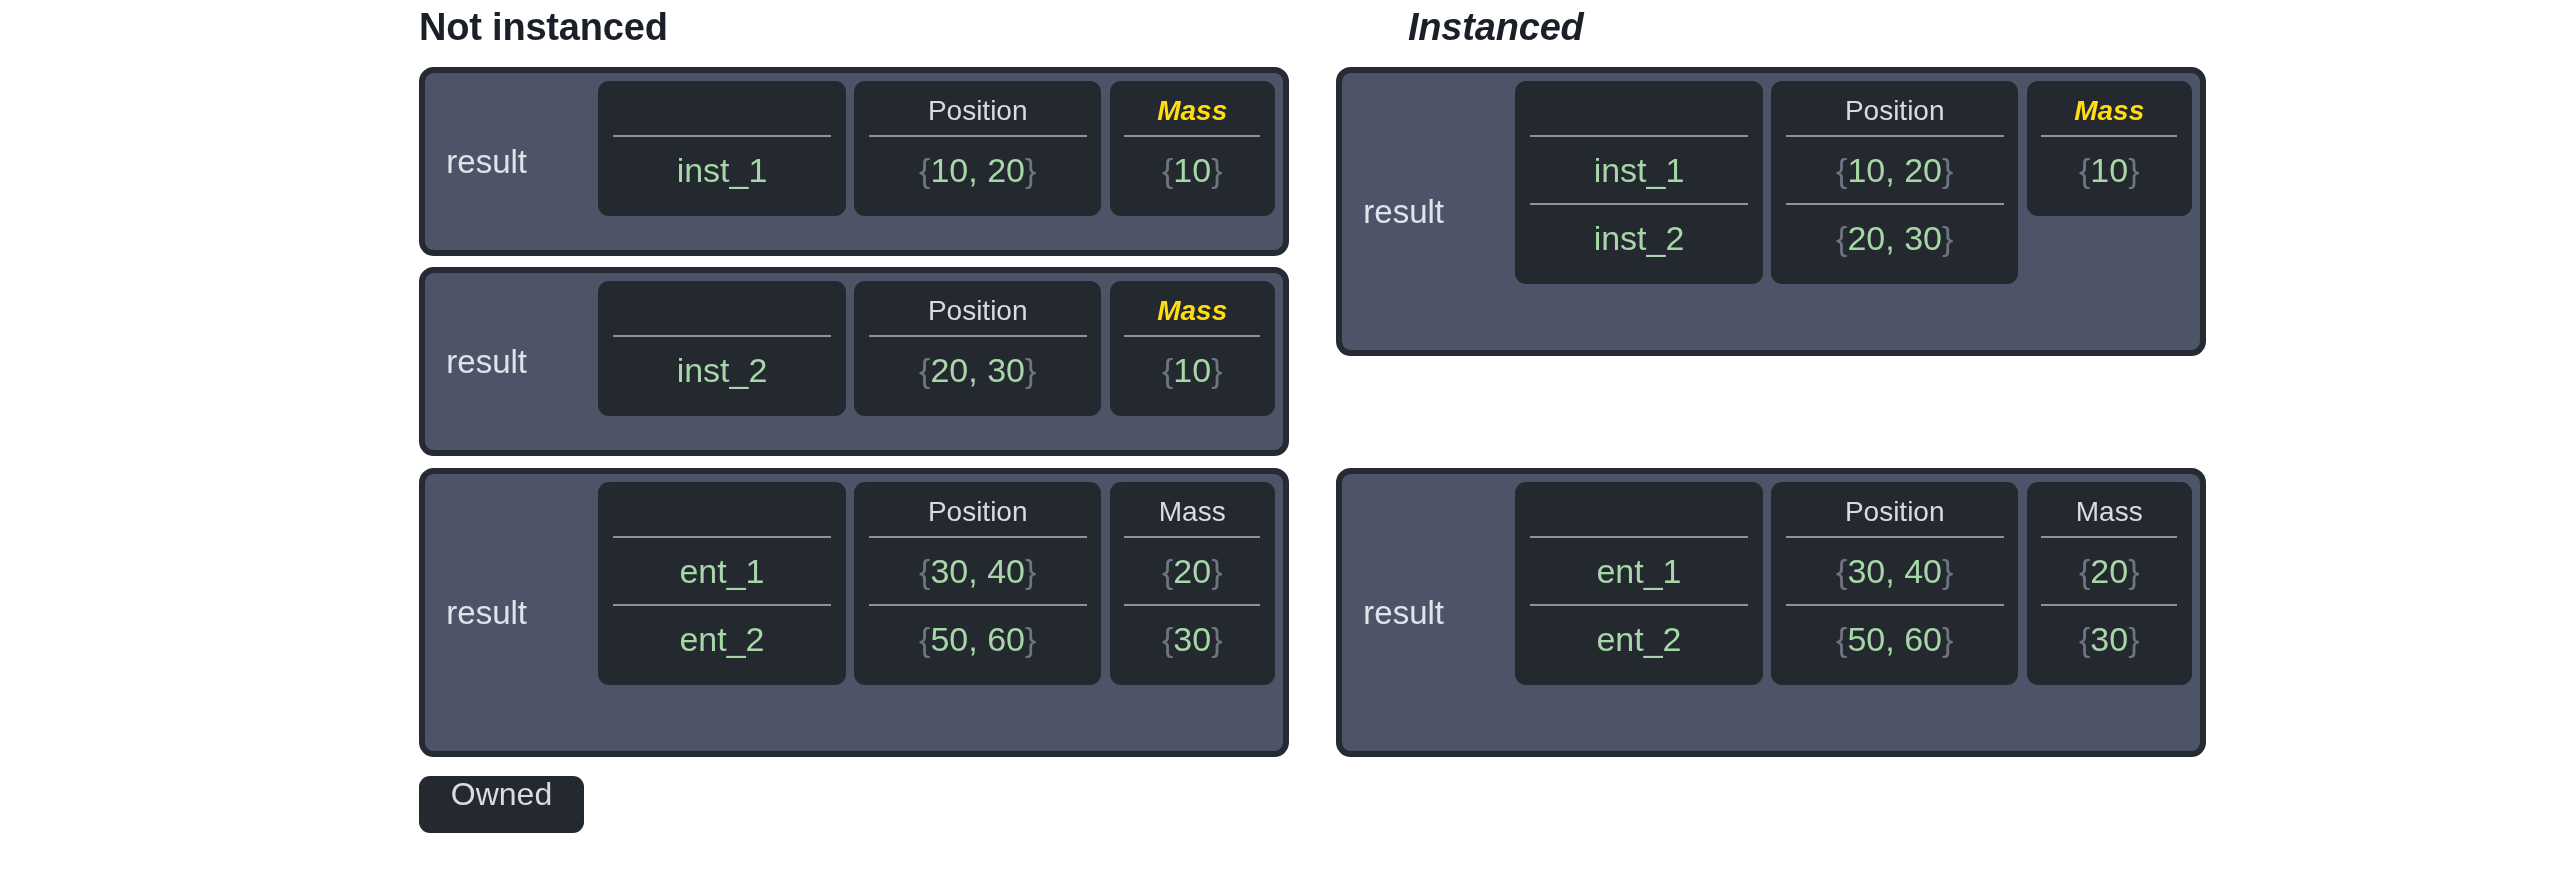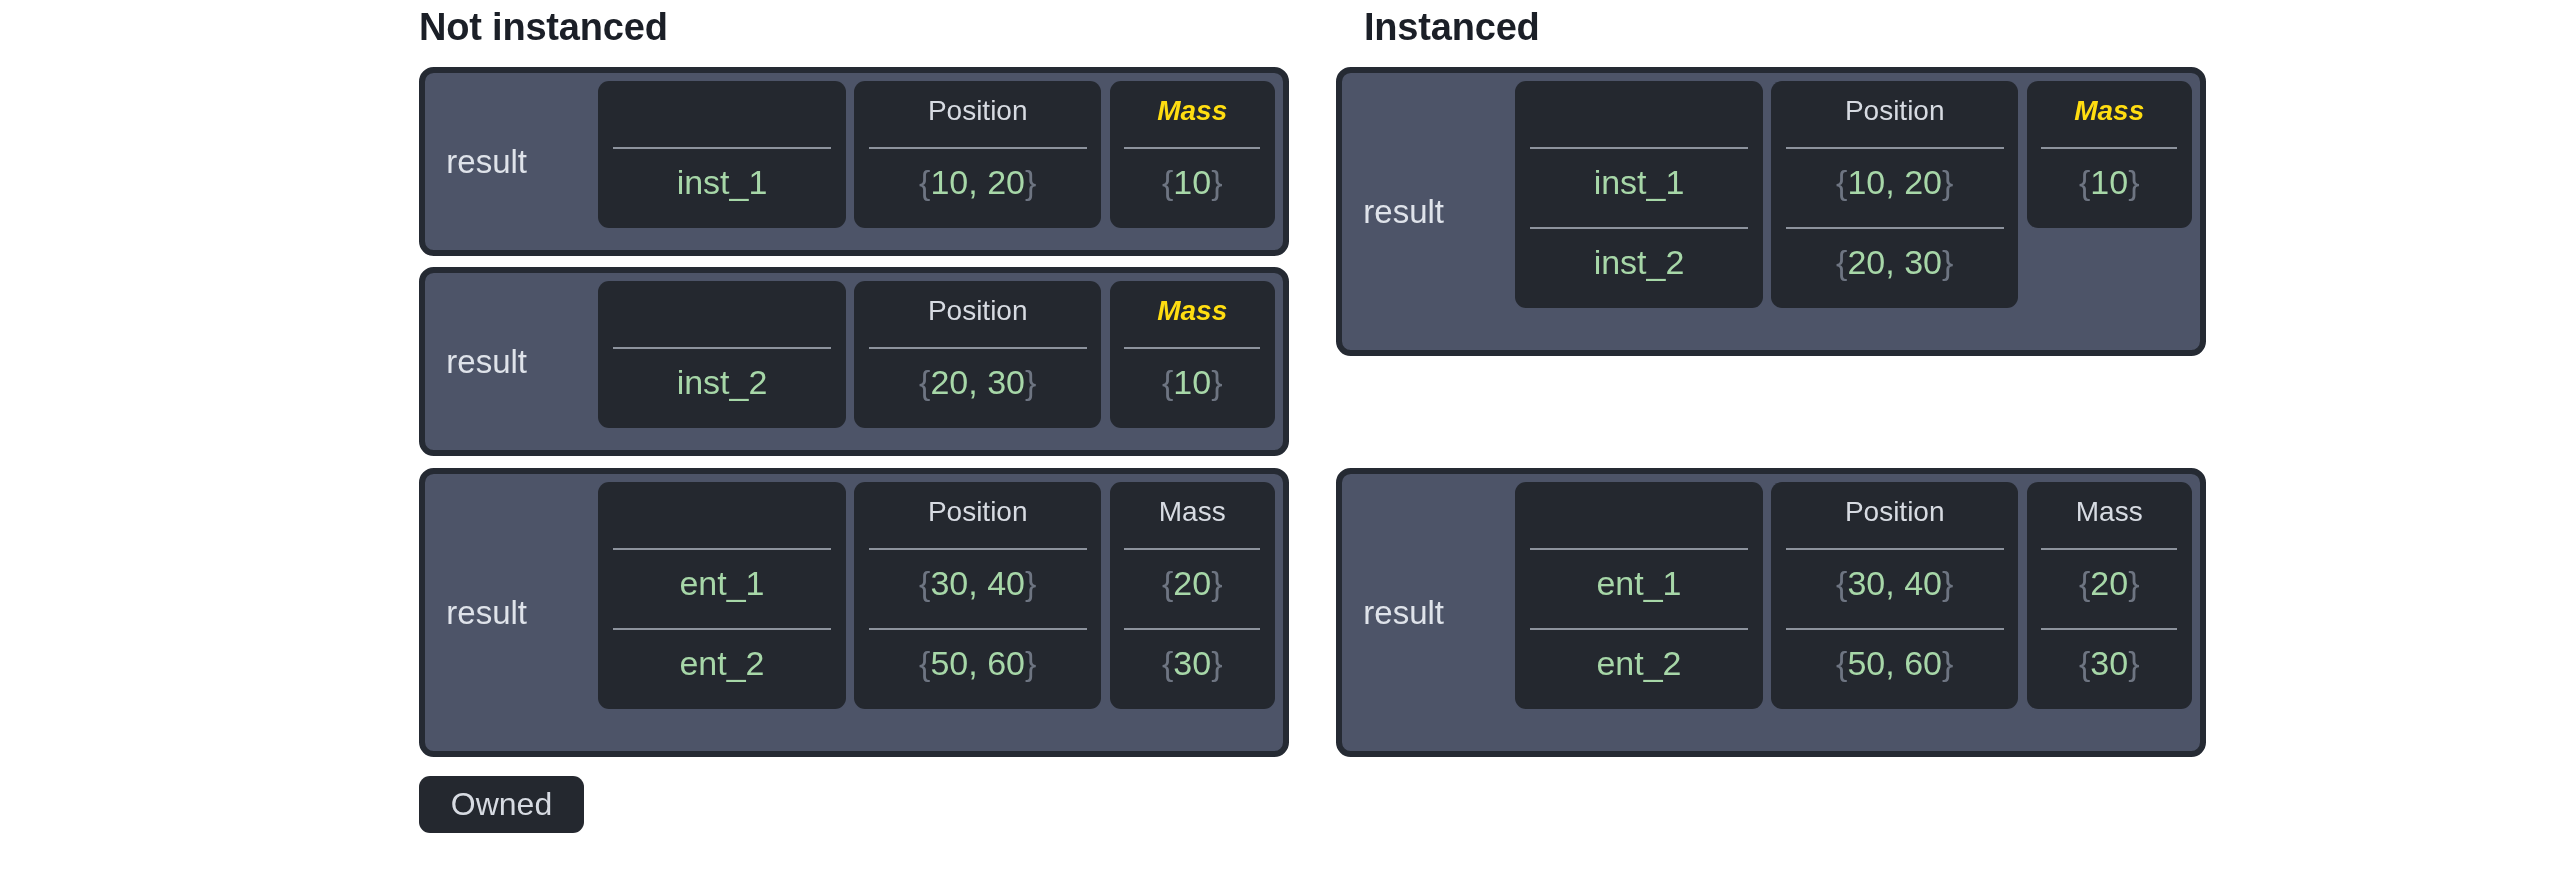--- a/index.html
+++ b/index.html
@@ -24,21 +24,21 @@
   .col-title {
     position: absolute;
     font-size: 38px;
     font-weight: bold;
     color: #1b1f27;
     text-align: left;
     white-space: nowrap;
     letter-spacing: -0.2px;
   }
   #title-left  { left: 419px;  width: 870px;  top: 6.4px; }
-  #title-right { left: 1364px; width: 870px;  top: 6.4px; }
+  #title-right { left: 1408px; width: 870px;  top: 6.4px; font-style: italic; }
 
   
   .panel {
     position: absolute;
     box-sizing: border-box;
     background: #4d5468;
     border: 6.4px solid #252a33;
     border-radius: 14.7px;
     display: flex;
     flex-direction: row;
@@ -96,40 +96,38 @@
 
   .cell {
     text-align: center;
     font-size: 34px;
     color: #a7d7a8;
     white-space: nowrap;
     height: 66px;
     line-height: 66px;
     border-top: 2.8px solid #8d939d;
     overflow: hidden;
-    margin-top: 12px;
   }
   .cell .brace { color: #6e7582; }
 
   
   .legend {
     position: absolute;
     left: 419px;
     top: 776px;
     display: flex;
     flex-direction: row;
     gap: 18.4px;
   }
   .chip {
     background: #24282f;
     border-radius: 11px;
     height: 57px;
     min-width: 165px;
     display: flex;
-    align-items: center;
     justify-content: center;
     padding: 0 8px;
     box-sizing: border-box;
     font-size: 32px;
     color: #d7dbe2;
     white-space: nowrap;
   }
   .chip.shared {
     color: #ffdd11;
     font-style: italic;

